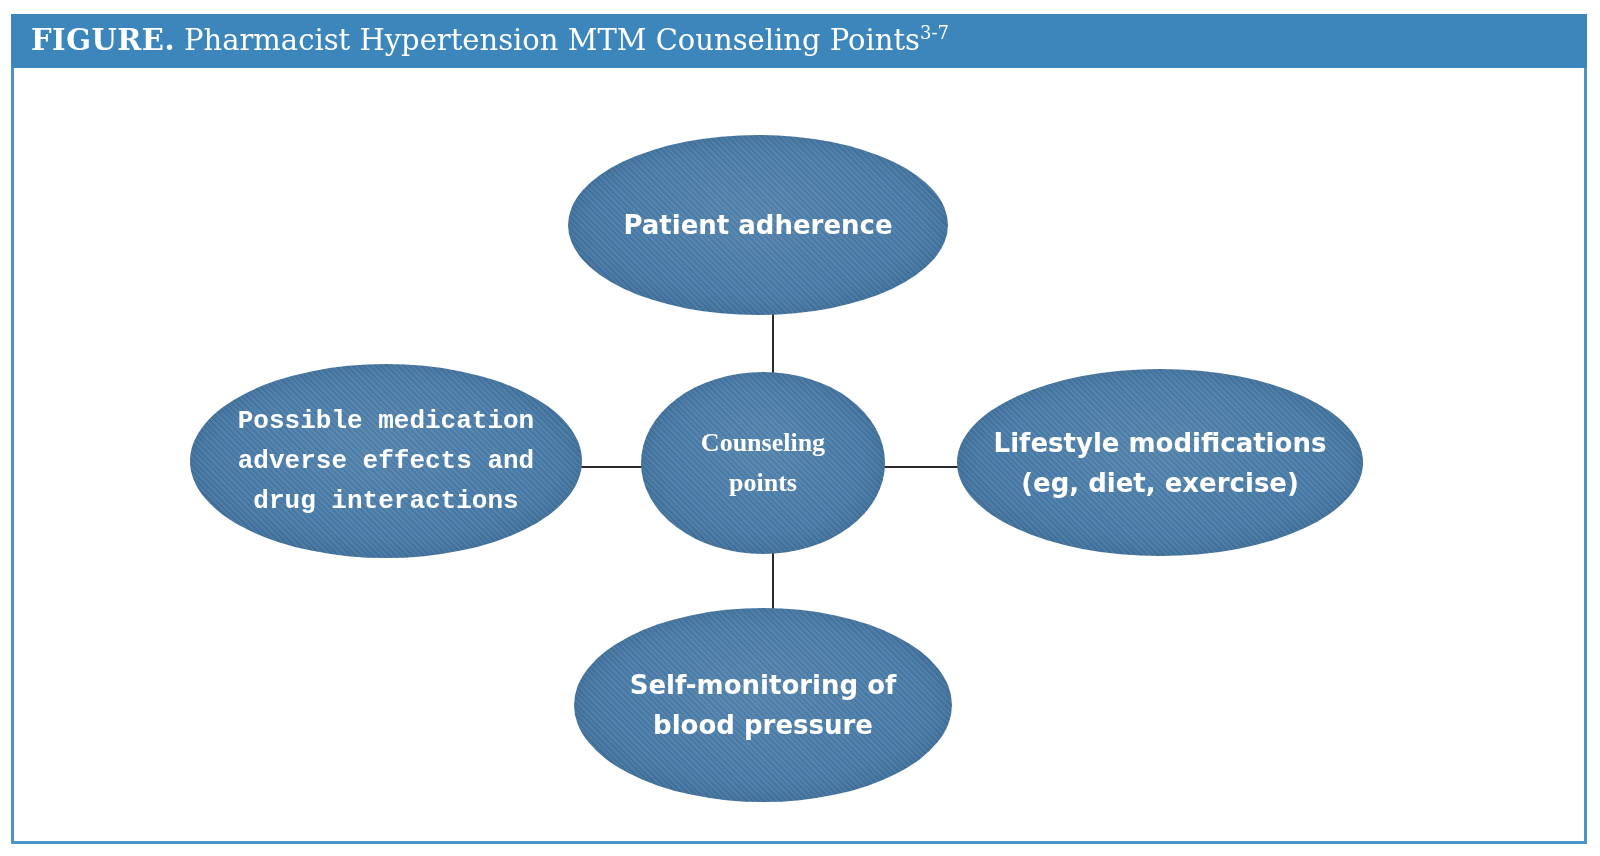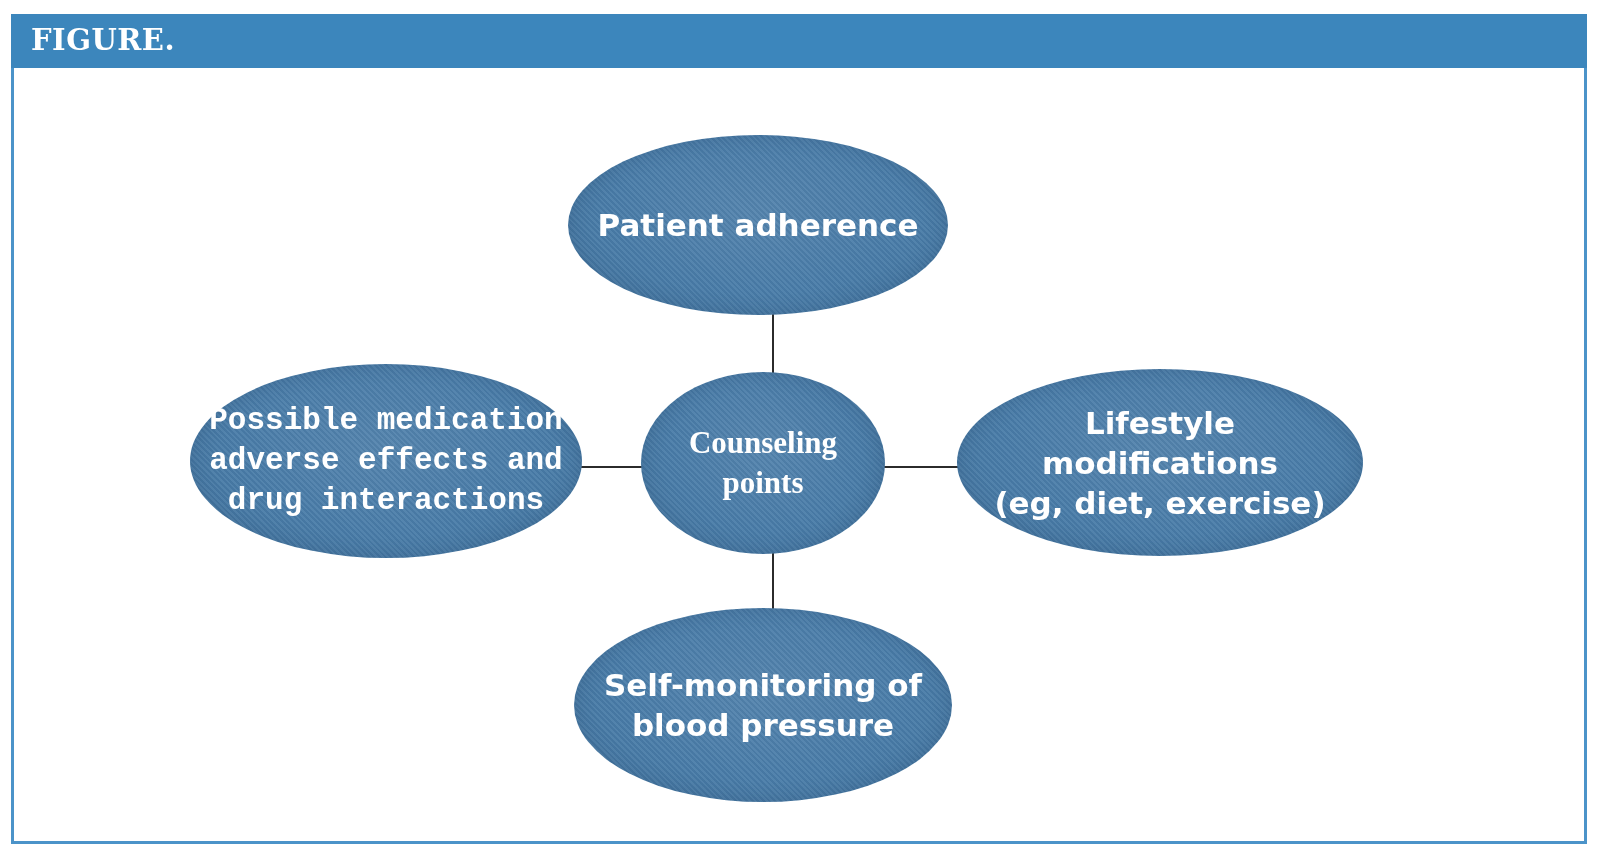--- a/index.html
+++ b/index.html
@@ -40,21 +40,21 @@
     position:absolute;left:0;top:54px;width:100%;height:776px;
     background:var(--page-bg);
     border-left:3px solid var(--box-border);
     border-right:3px solid var(--box-border);
     border-bottom:3px solid var(--box-border);
   }
   .node{
     position:absolute;border-radius:50%;
     display:flex;align-items:center;justify-content:center;text-align:center;
     color:var(--label-color);
-    font-weight:700;font-size:31px;line-height:40px;
+    font-weight:700;font-size:26px;line-height:40px;
     background:
       repeating-linear-gradient(45deg, rgba(255,255,255,0.05) 0 2px, rgba(10,30,60,0.06) 2px 4px),
       radial-gradient(ellipse at 50% 42%, var(--ellipse-fill-light) 0%, var(--ellipse-fill) 55%, var(--ellipse-fill-dark) 100%);
     box-shadow:inset 0 0 18px rgba(30,60,95,0.25);
   }
   .node .node-label{white-space:pre-line;padding:0 14px;}
   
   .node-top    {left:568px;top:135px;width:380px;height:180px;}
   .node-left   {left:190px;top:364px;width:392px;height:194px;font-family:Liberation Mono, monospace;}
   .node-center {left:641px;top:372px;width:244px;height:182px;font-family:Liberation Serif, serif;}
@@ -68,20 +68,21 @@
   .connector-left  {left:580px;top:466px;width:64px;}
   .connector-right {left:882px;top:466px;width:78px;}
 </style>
 </head>
 <body>
 
 <div class="figure-wrap">
 
   <div class="figure-header">
     <span class="title-label">FIGURE.</span>
+    <span class="title-text"><span>Pharmacist Hypertension MTM Counseling Points</span><sup>3-7</sup></span>
   </div>
 
   <div class="figure-body"></div>
 
 </div>
 
 <div class="connector v connector-top"></div>
 <div class="connector v connector-bottom"></div>
 <div class="connector h connector-left"></div>
 <div class="connector h connector-right"></div>

